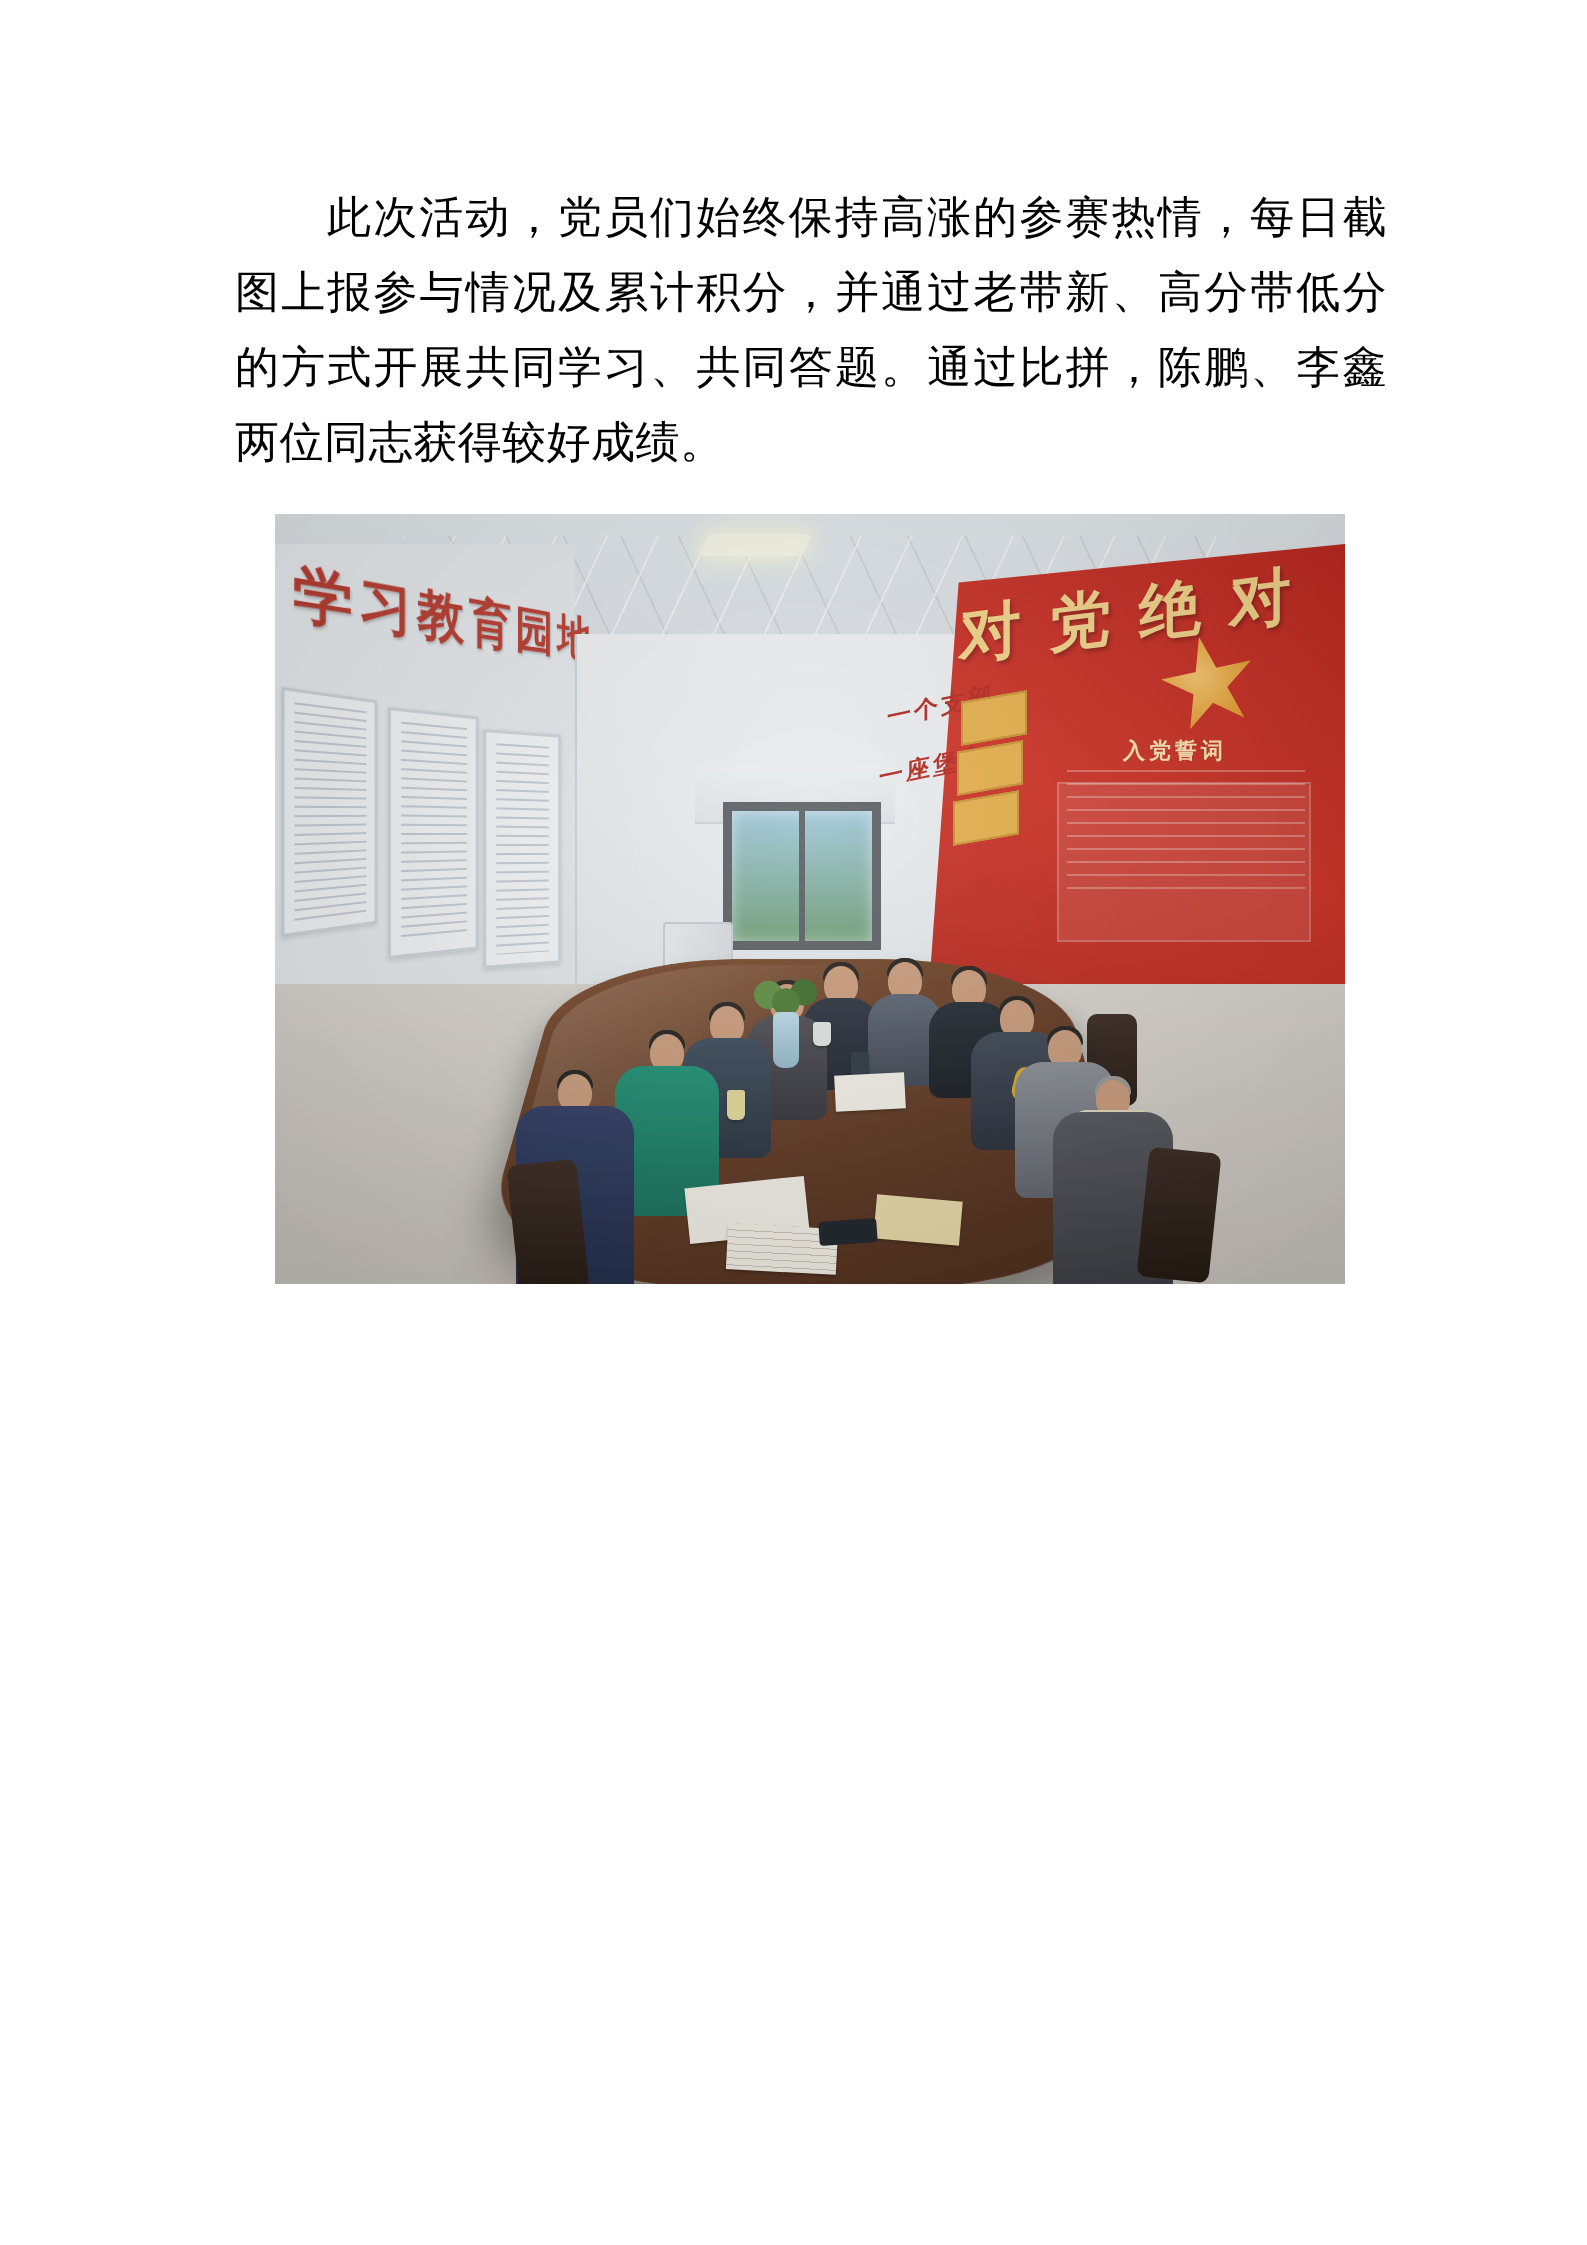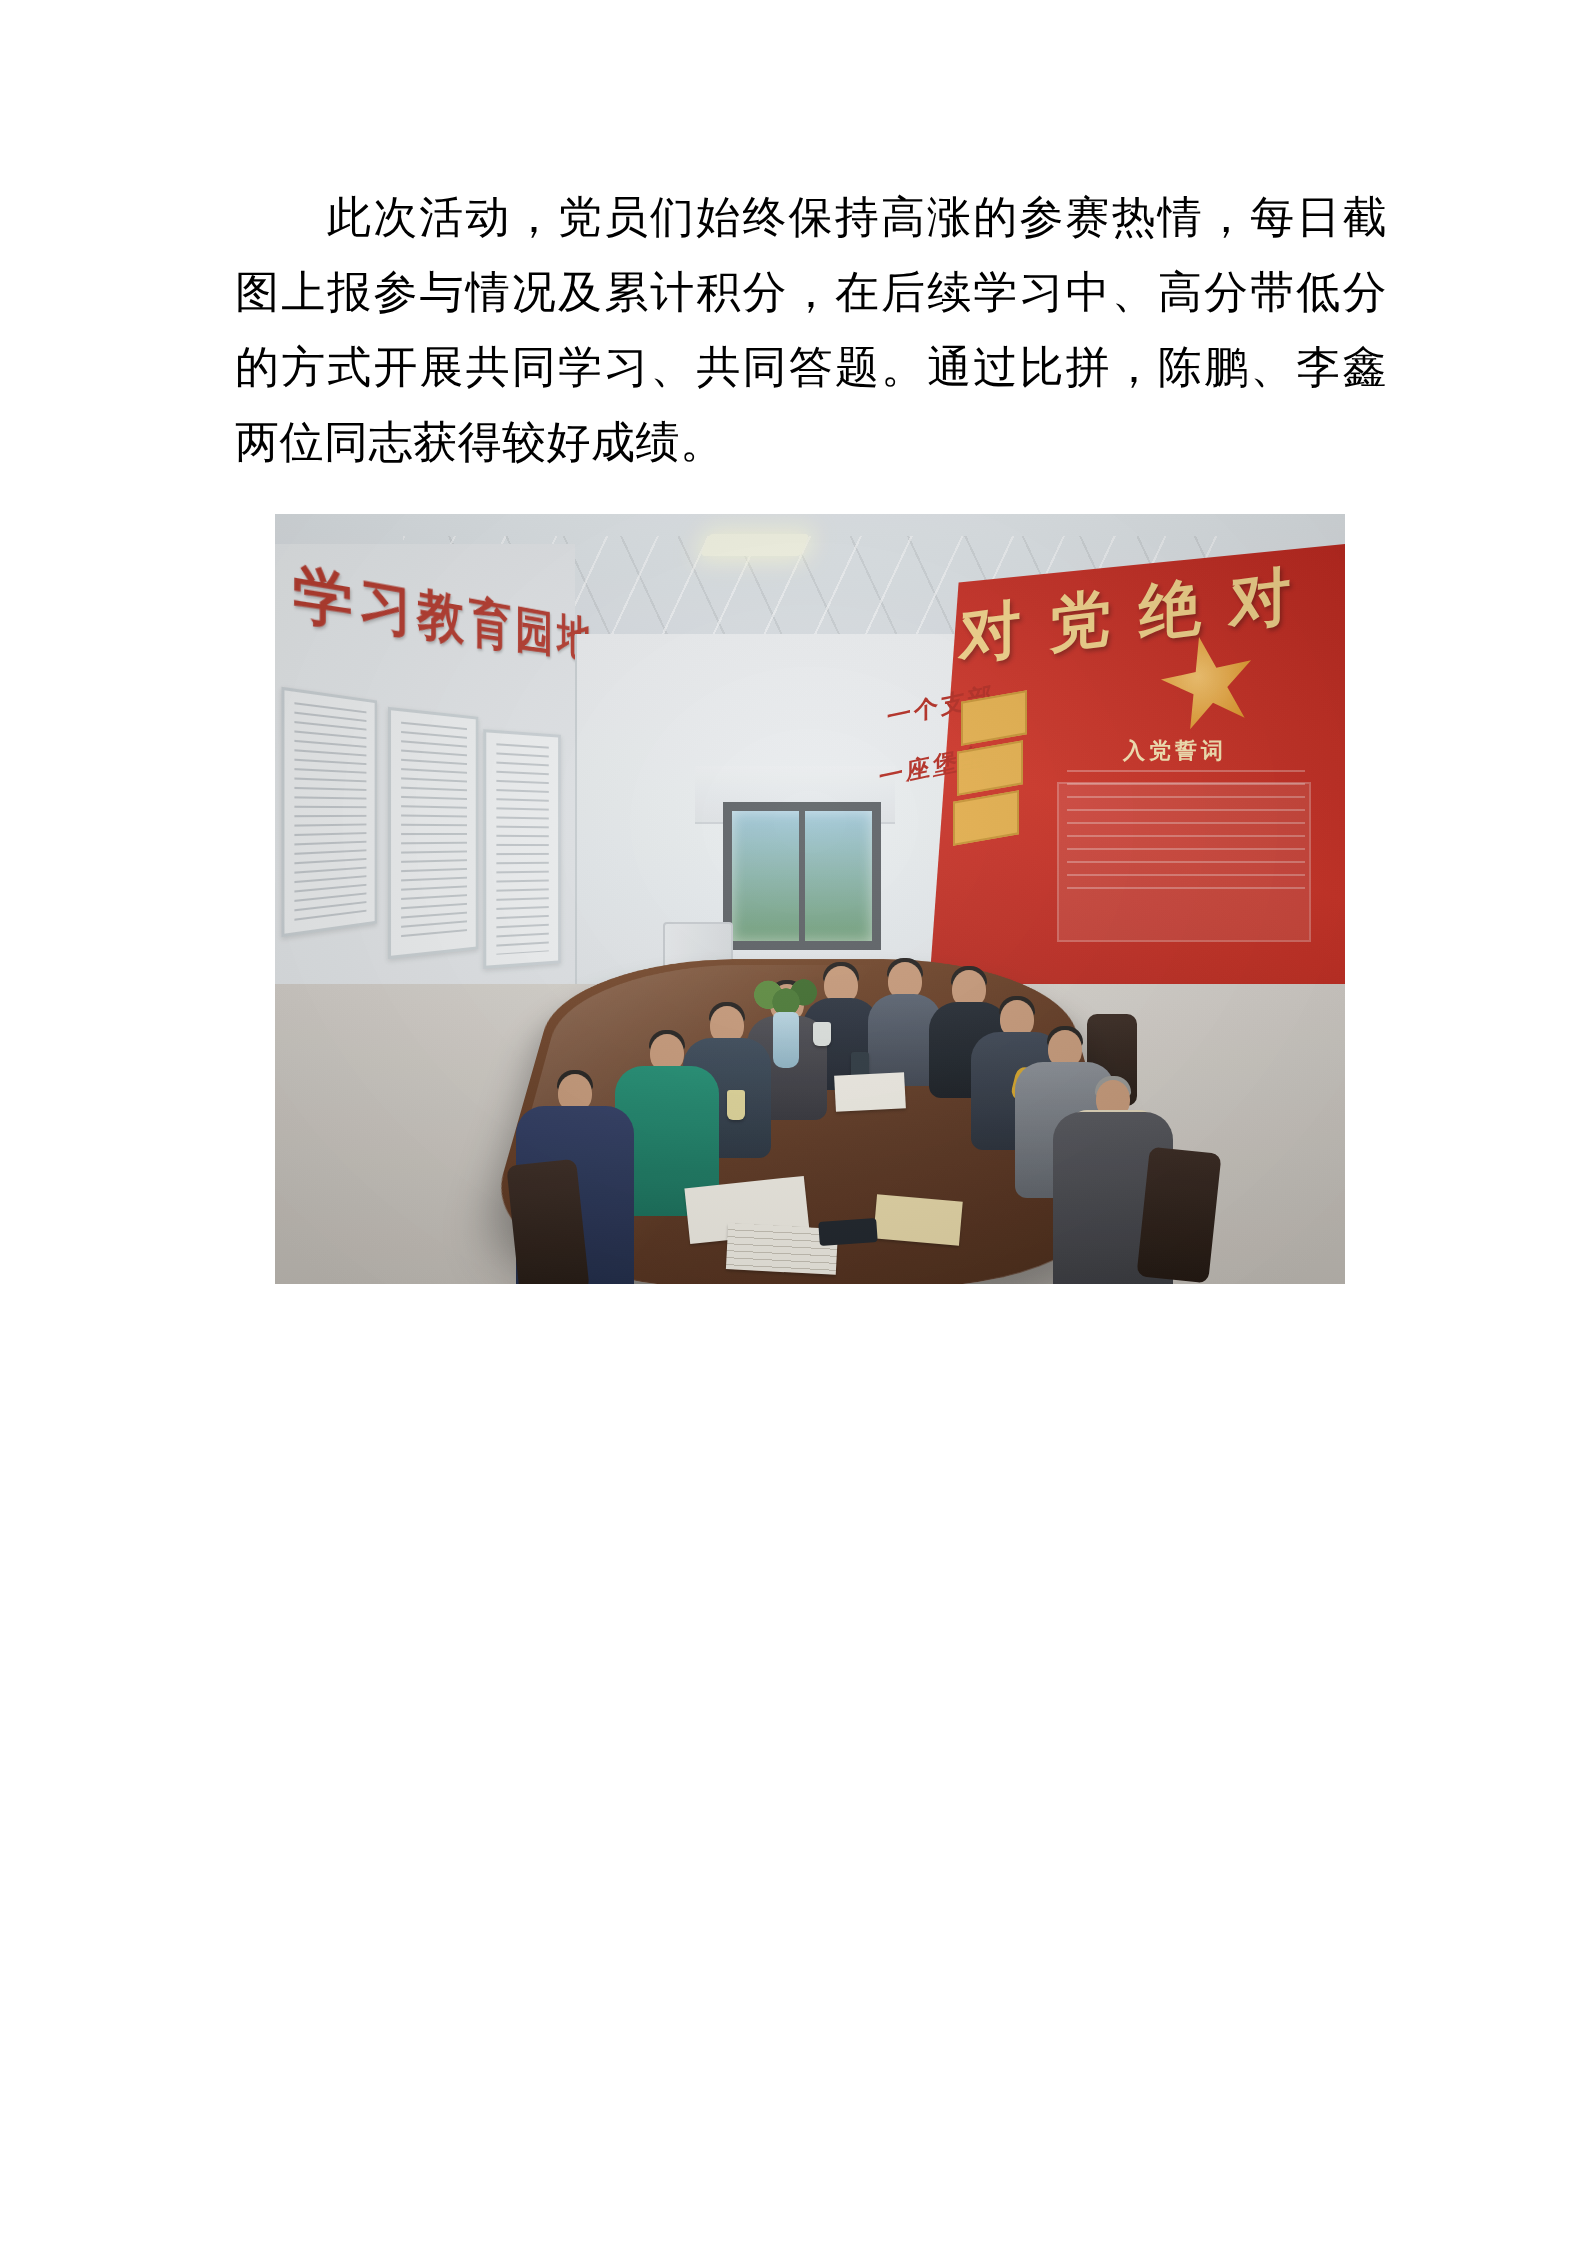--- a/index.html
+++ b/index.html
@@ -290,21 +290,21 @@
     background: radial-gradient(ellipse at 50% 40%, rgba(255,255,255,.10), rgba(0,0,0,.14) 95%);
     pointer-events: none;
   }
 </style>
 </head>
 <body>
 
 <div class="page">
 
   <div class="body-text">
-    <p>此次活动，党员们始终保持高涨的参赛热情，每日截图上报参与情况及累计积分，在后续学习中、高分带低分的方式开展共同学习、共同答题。通过比拼，陈鹏、李鑫两位同志获得较好成绩。</p>
+    <p>此次活动，党员们始终保持高涨的参赛热情，每日截图上报参与情况及累计积分，并通过老带新、高分带低分的方式开展共同学习、共同答题。通过比拼，陈鹏、李鑫两位同志获得较好成绩。</p>
   </div>
 
   <div class="figure">
     <div class="photo">
       <div class="ceiling"></div>
       <div class="light-a"></div>
       <div class="light-b"></div>
 
       <div class="left-wall">
         <div class="red-chars">学习教育园地</div>

